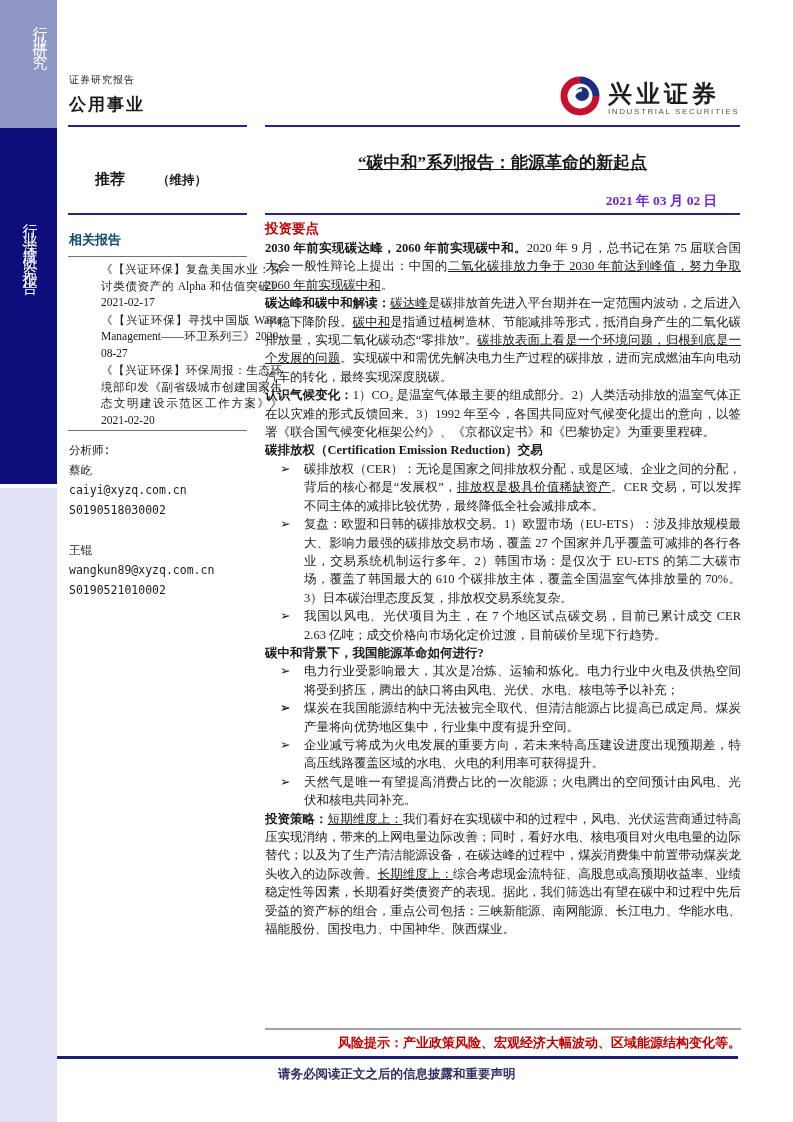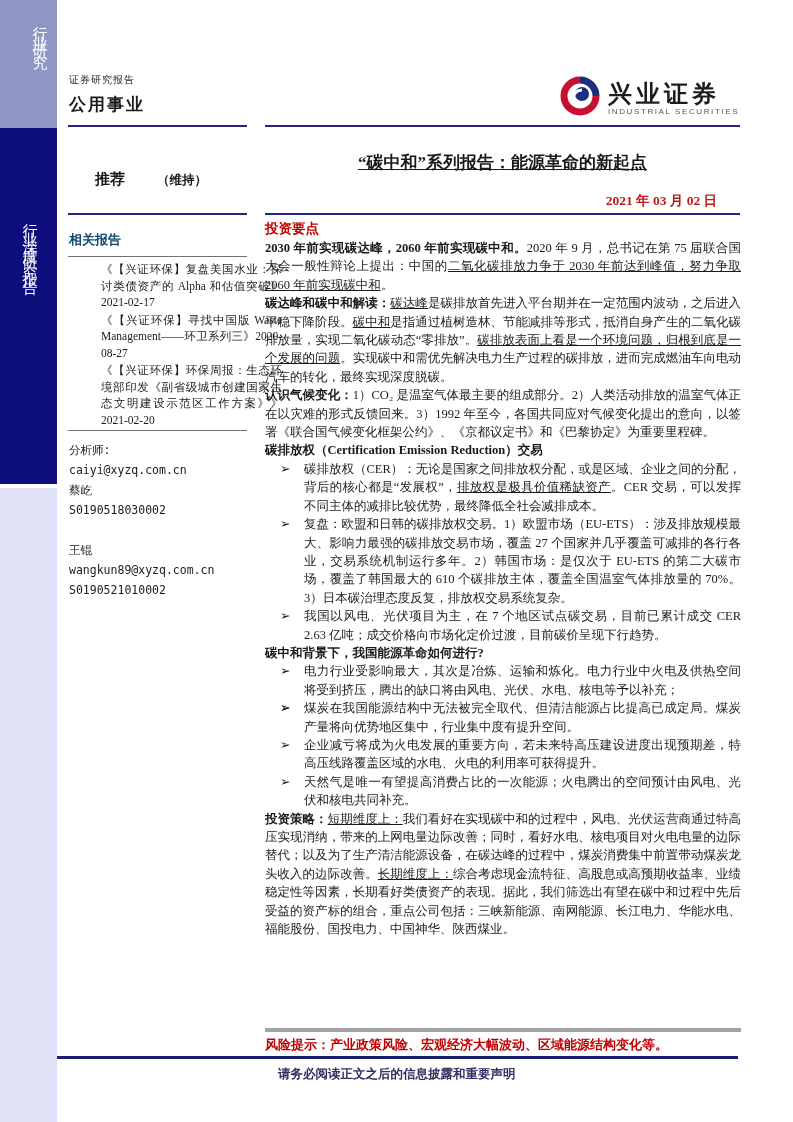--- a/index.html
+++ b/index.html
@@ -22,21 +22,21 @@
   .r1l{left:68px;top:125px;width:179px;}
   .r1r{left:265px;top:125px;width:475px;}
   .r2l{left:68px;top:213px;width:179px;}
   .r2r{left:265px;top:213px;width:475px;}
   .rating{left:95px;top:170px;font-size:15px;font-weight:bold;display:flex;gap:32px;align-items:flex-end;}
   .rating .status{font-size:12.5px;}
   .brand{left:560px;top:76px;display:flex;align-items:center;gap:8px;}
   .brand-name{font-size:24px;font-weight:bold;color:#1d1d1d;letter-spacing:4px;line-height:26px;}
   .brand-sub{font-size:8px;color:#555;letter-spacing:1.6px;font-family:"Liberation Sans",sans-serif;}
   .title{left:265px;top:151px;width:475px;text-align:center;font-size:17px;font-weight:bold;text-decoration:underline;}
-  .date{left:265px;top:192px;width:452px;text-align:right;font-size:13.5px;font-weight:bold;color:#b91c1c;}
+  .date{left:265px;top:192px;width:452px;text-align:right;font-size:13.5px;font-weight:bold;color:#6d28d9;}
 
   
   .rel-title{left:69px;top:231px;font-size:13px;font-weight:bold;color:#0c4a6e;}
   .grayline{background:#707070;height:1px;}
   .gl1{left:68px;top:256px;width:179px;}
   .gl2{left:68px;top:430px;width:179px;}
   .rel-list{left:69px;top:261px;width:181px;font-size:11.5px;line-height:16.5px;text-align:justify;margin-left:32px;}
   .rel-list p{margin:0 0 1px 0;}
   .analysts{left:69px;top:440px;width:185px;font-size:11.5px;line-height:20px;
             font-family:"DejaVu Sans Mono","Liberation Mono",monospace;}
@@ -48,22 +48,22 @@
   .main-body{left:265px;top:239px;width:476px;height:790px;overflow:hidden;
              font-size:12.5px;line-height:18.4px;text-align:justify;}
   .para{margin:0;}
   .hd{font-weight:bold;}
   .bullet{position:relative;padding-left:39px;}
   .bullet .mk{position:absolute;left:15px;top:0;}
   .b{font-weight:bold;}
   .u{text-decoration:underline;}
 
   
-  .risk{left:265px;top:1028px;width:476px;border-top:4px solid #a3a3a3;padding-top:4px;
-        font-size:13px;font-weight:bold;color:#c00000;}
+  .risk{left:265px;top:1028px;width:476px;border-top:2px solid #a3a3a3;padding-top:4px;
+        font-size:13px;font-weight:bold;color:#c00000;text-align:right;}
   .foot-rule{left:57px;top:1056px;width:681px;height:3px;background:#1e1e6e;}
   .foot-text{left:278px;top:1066px;font-size:12.5px;color:#2f2f62;font-weight:bold;}
 </style>
 </head>
 <body>
 
 <div class="page">
 
   <div class="abs side-top">
     <span class="vtext top">行业研究</span>
@@ -107,22 +107,22 @@
   <div class="abs rel-list" id="related-list">
       <p>《【兴证环保】复盘美国水业：探讨类债资产的 Alpha 和估值突破》2021-02-17</p>
       <p>《【兴证环保】寻找中国版 Waste Management——环卫系列三》2020-08-27</p>
       <p>《【兴证环保】环保周报：生态环境部印发《副省级城市创建国家生态文明建设示范区工作方案》》2021-02-20</p>
     </div>
   <div class="abs grayline gl2"></div>
   <div class="abs analysts">
     <p>分析师:</p>
     <div id="analyst-list">
         <div class="analyst">
+          <p>蔡屹</p>
           <p>caiyi@xyzq.com.cn</p>
-          <p>蔡屹</p>
           <p>S0190518030002</p>
         </div>
         <div class="analyst gap">
           <p>王锟</p>
           <p>wangkun89@xyzq.com.cn</p>
           <p>S0190521010002</p>
         </div>
       </div>
   </div>
 

